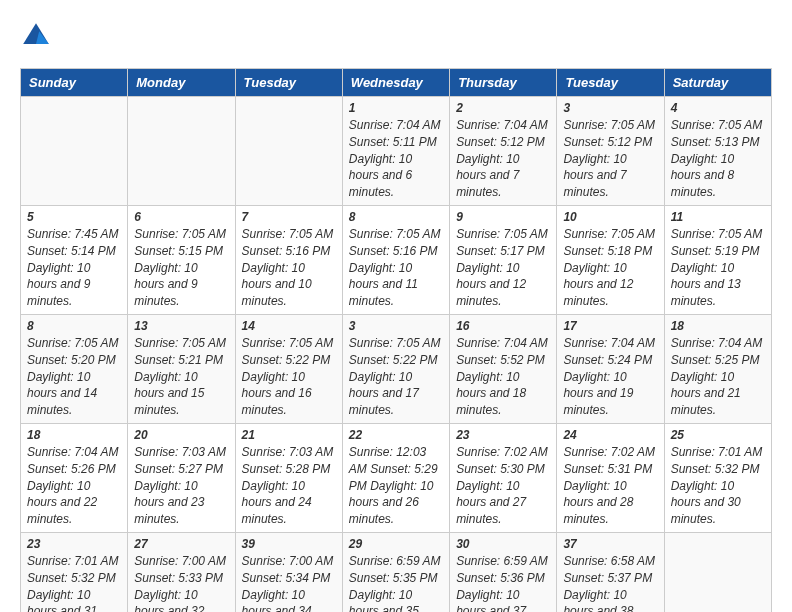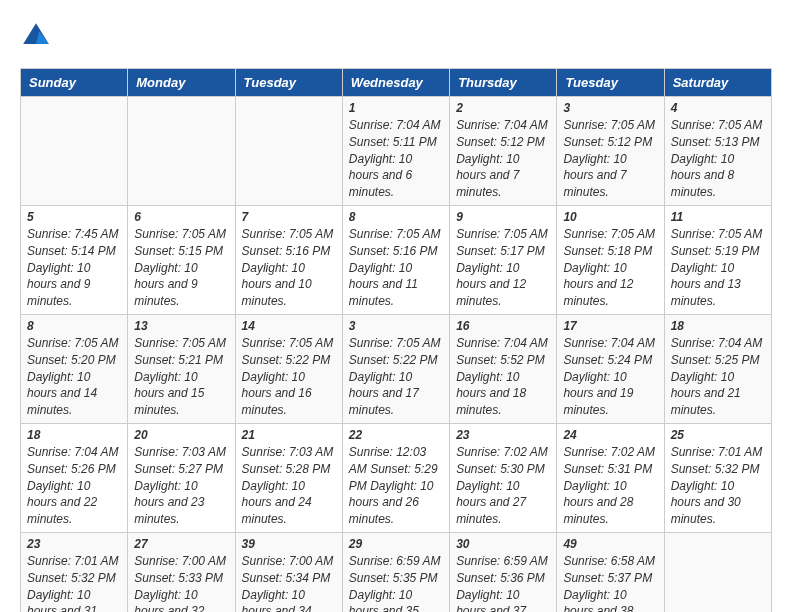--- a/index.html
+++ b/index.html
@@ -340,21 +340,21 @@
 and 35 minutes.</div>
         </td>
         <td>
           <span class="day-num">30</span>
           <div class="day-info">Sunrise: 6:59 AM
 Sunset: 5:36 PM
 Daylight: 10 hours
 and 37 minutes.</div>
         </td>
         <td>
-          <span class="day-num">49</span>
+          <span class="day-num">37</span>
           <div class="day-info">Sunrise: 6:58 AM
 Sunset: 5:37 PM
 Daylight: 10 hours
 and 38 minutes.</div>
         </td>
         <td></td>
       </tr>
     </tbody>
 </table>
 

